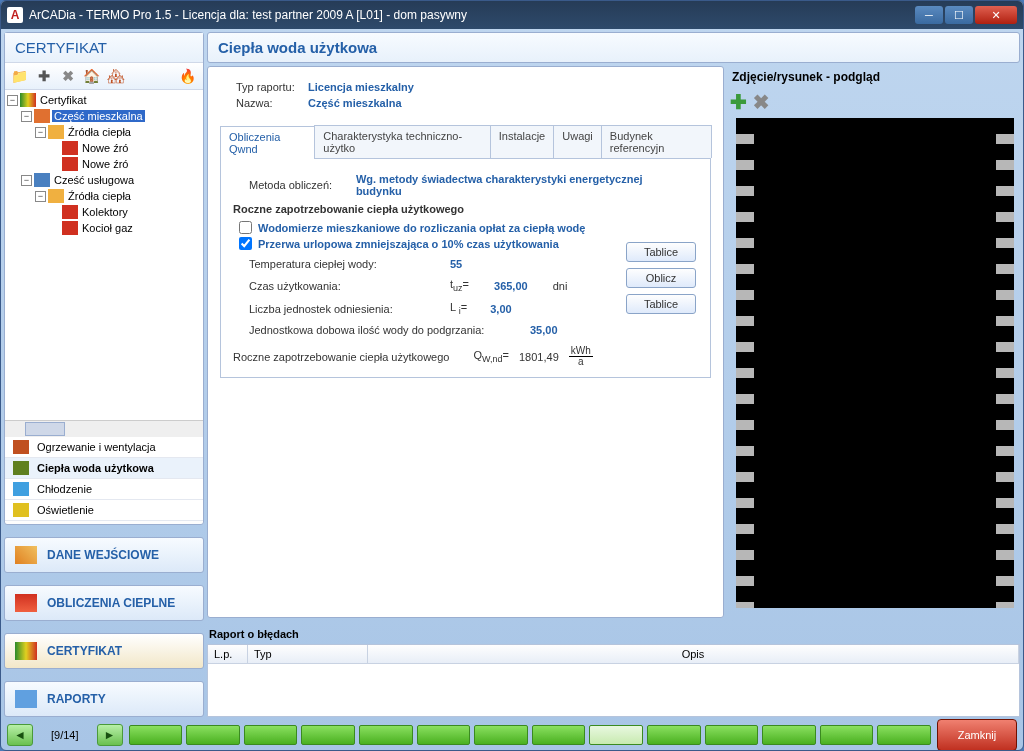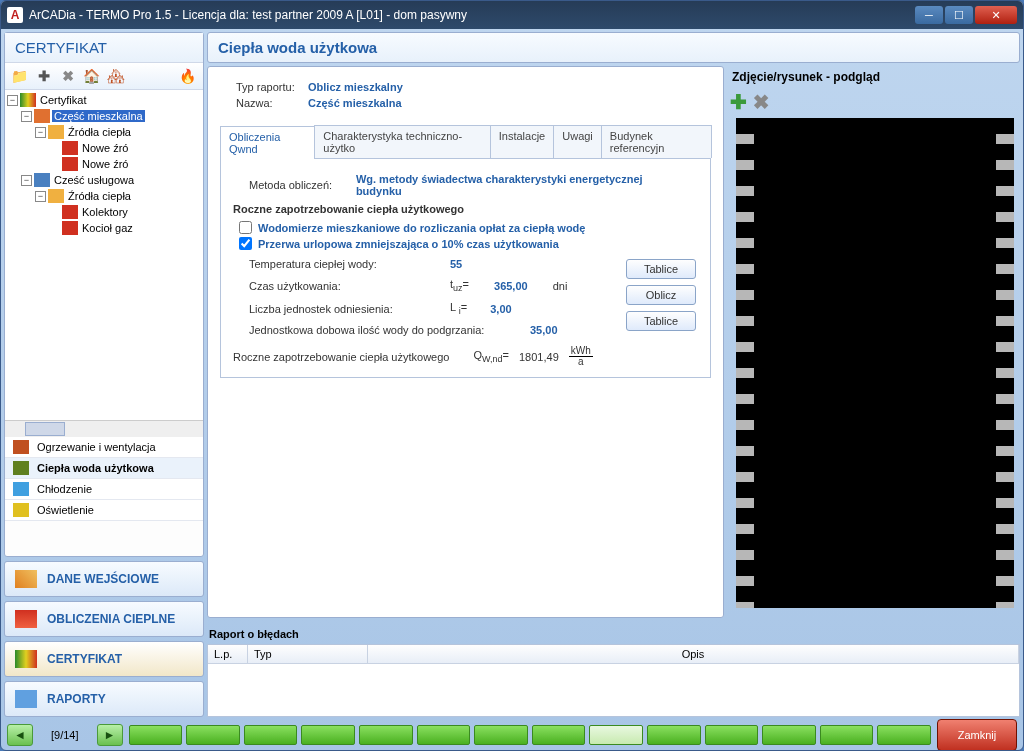--- a/index.html
+++ b/index.html
@@ -6,21 +6,21 @@
   html, body { margin:0; padding:0; width:1024px; height:751px; overflow:hidden; background:#4a7ab8; }
   .win { position:absolute; inset:0; background:linear-gradient(#bfd6ef,#a8c5e6); border:1px solid #3a5a8a; border-radius:6px; overflow:hidden; display:flex; flex-direction:column; }
   .titlebar { height:28px; display:flex; align-items:center; background:linear-gradient(#263c57,#2e4a6b); color:#fff; font-size:12px; padding:0 6px; }
   .titlebar .aicon { width:16px; height:16px; background:#fff; color:#c02020; font-weight:bold; font-size:12px; display:flex; align-items:center; justify-content:center; margin-right:6px; border-radius:2px; }
   .titlebar .spacer { flex:1; }
   .tbtn { width:28px; height:18px; margin-left:2px; border-radius:3px; display:flex; align-items:center; justify-content:center; font-size:11px; color:#fff; cursor:pointer; }
   .tbtn.min { background:linear-gradient(#5a8ac0,#3a6aa0); }
   .tbtn.max { background:linear-gradient(#5a8ac0,#3a6aa0); }
   .tbtn.close { background:linear-gradient(#e06050,#b02010); width:42px; }
   .body { flex:1; display:flex; padding:3px; gap:3px; min-height:0; }
-  .left { width:200px; display:flex; flex-direction:column; gap:2px; }
+  .left { width:200px; display:flex; flex-direction:column; gap:10px; }
   .panel { background:#fdfdfd; border:1px solid #9aaed0; border-radius:3px; }
   .panel-head { font-size:15px; color:#2560a8; padding:6px 10px; border-bottom:1px solid #cfd8e8; background:linear-gradient(#f7fbff,#e8f1fb); }
   .toolbar { display:flex; align-items:center; padding:2px 4px; gap:2px; background:linear-gradient(#fff,#e8f1fb); border-bottom:1px solid #cfd8e8; }
   .ticon { width:22px; height:22px; display:flex; align-items:center; justify-content:center; font-size:14px; cursor:pointer; border-radius:2px; }
   .tree { font-size:11px; padding:2px 0 2px 2px; height:330px; overflow:hidden; position:relative; background:#fff; }
   .tn { white-space:nowrap; padding:1px 0; display:flex; align-items:center; }
   .exp { width:11px; height:11px; border:1px solid #888; display:inline-flex; align-items:center; justify-content:center; font-size:9px; line-height:1; margin-right:2px; background:#fff; color:#444; cursor:pointer; }
   .nicon { width:16px; height:14px; display:inline-block; margin-right:2px; }
   .tn.sel > .lbl { background:#2f69c9; color:#fff; padding:0 2px; }
   .lbl { padding:0 2px; }
@@ -203,21 +203,21 @@
         </div>
     </div>
 
     <div class="main">
       <div class="mhead">Ciepła woda użytkowa</div>
       <div class="mbody">
         <div class="formarea">
           <div class="card" style="flex:1 0 auto; position:relative;">
             <div class="row">
                 <span class="k">Typ raportu:</span>
-                <span class="v">Oblicz mieszkalny</span>
+                <span class="v">Licencja mieszkalny</span>
               </div>
             <div class="row">
                 <span class="k">Nazwa:</span>
                 <span class="v">Część mieszkalna</span>
               </div>
 
             <div class="tabs">
               <div class="tab active">Obliczenia Qwnd</div>
               <div class="tab">Charakterystyka techniczno-użytko</div>
               <div class="tab">Instalacje</div>
@@ -261,21 +261,21 @@
               <div class="formula">
                 <span>Roczne zapotrzebowanie ciepła użytkowego</span>
                 <span style="margin-left:14px;"><span>Q</span><span class="sub">W,nd</span>=</span>
                 <span class="fv">1801,49</span>
                 <span class="frac">
                     <span class="t">kWh</span>
                     <span>a</span>
                   </span>
               </div>
 
-              <div class="btns" style="top:100px;">
+              <div class="btns" style="top:83px;">
                 <div class="wbtn">Tablice</div>
                 <div class="wbtn">Oblicz</div>
                 <div class="wbtn">Tablice</div>
               </div>
             </div>
           </div>
 
         </div>
 
         <div class="preview">

